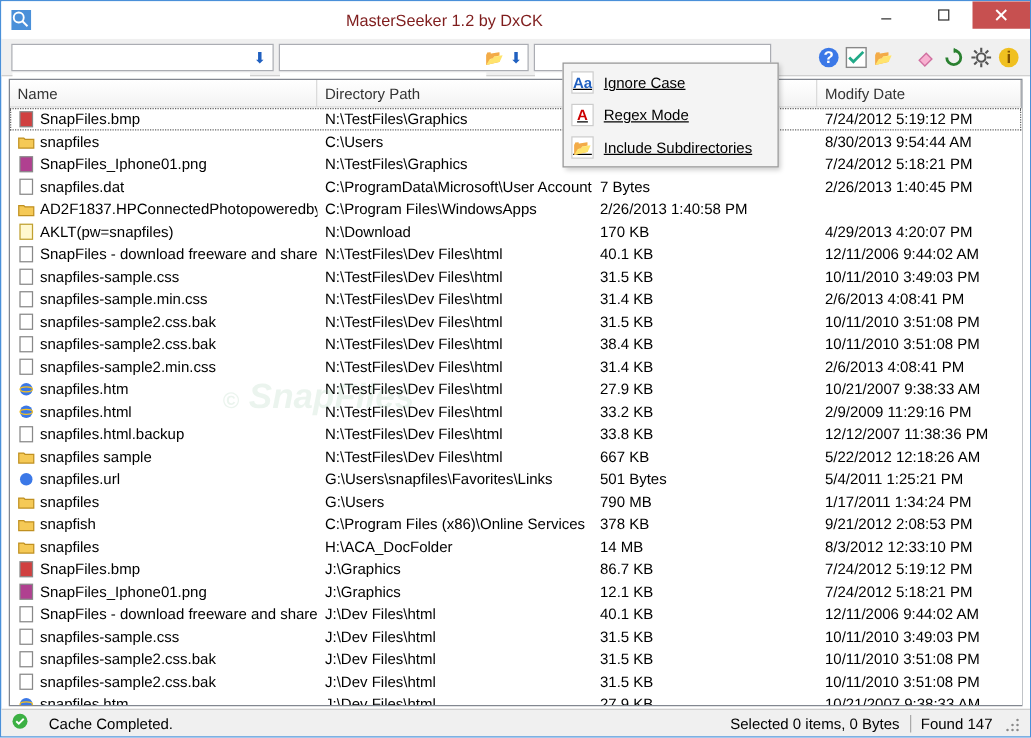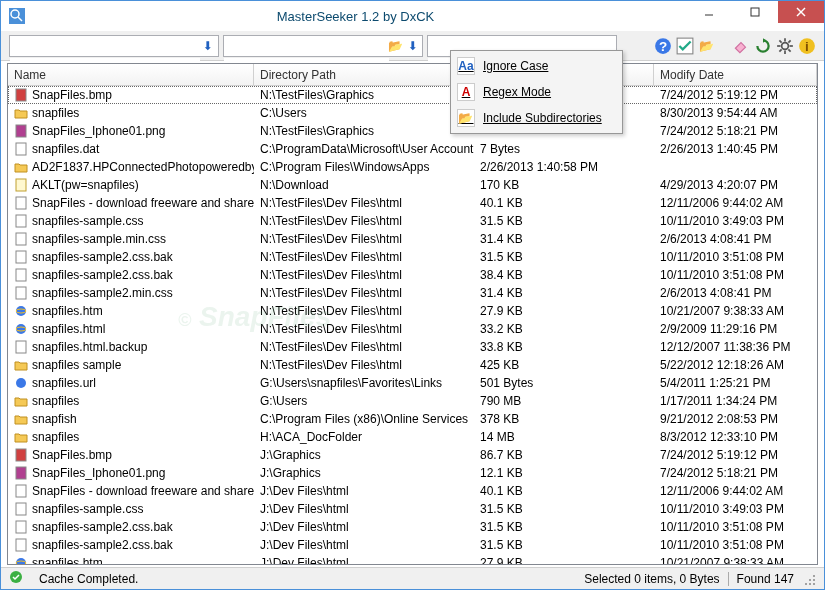--- a/index.html
+++ b/index.html
@@ -1,21 +1,21 @@
 <!DOCTYPE html>
 <html><head>
 <meta charset="utf-8">
 <style>
 * { box-sizing: border-box; margin: 0; padding: 0; font-family: "Segoe UI", Tahoma, sans-serif; font-size: 12px; }
 body { background: #fff; width: 825px; height: 590px; overflow: hidden; display: flex; flex-direction: column; border: 1px solid #4a90d9; }
 
 
 .titlebar { height: 30px; background: #fff; display: flex; align-items: center; position: relative; }
 .titlebar .app-icon { width: 16px; height: 16px; margin-left: 8px; }
-.titlebar .title { flex: 1; text-align: center; font-size: 13px; color: #0c4a6e; }
+.titlebar .title { flex: 1; text-align: center; font-size: 13px; color: #7f1d1d; }
 .titlebar .win-btns { display: flex; height: 100%; }
 .titlebar .win-btn { width: 46px; height: 22px; display: flex; align-items: center; justify-content: center; color: #333; cursor: pointer; }
 .titlebar .win-btn.close { background: #c75050; color: #fff; }
 
 
 .toolbar { height: 30px; display: flex; align-items: center; padding: 3px 8px; gap: 4px; background: #f0f0f0; border-bottom: 1px solid #d0d0d0; }
 .toolbar .input-wrap { display: flex; align-items: center; background: #fff; border: 1px solid #abadb3; height: 22px; position: relative; }
 .toolbar .input-wrap input { border: none; outline: none; padding: 0 4px; height: 100%; width: 100%; font-size: 12px; margin-top: 45px; }
 .toolbar .input-wrap.name-search { flex: 0 0 210px; }
 .toolbar .input-wrap.dir-search { flex: 0 0 200px; }
@@ -343,21 +343,21 @@
     <div class="cell col-date">12/12/2007 11:38:36 PM</div>
       </div>
       <div class="row">
     <div class="cell col-name">
           <span class="file-icon"><svg viewBox="0 0 14 14">
               <path d="M1 4 L1 12 L13 12 L13 5 L6 5 L5 4 Z" fill="#f5c956" stroke="#c09020"></path>
             </svg></span>
           <span>snapfiles sample</span>
         </div>
     <div class="cell col-dir">N:\TestFiles\Dev Files\html</div>
-    <div class="cell col-size">425 KB</div>
+    <div class="cell col-size">667 KB</div>
     <div class="cell col-date">5/22/2012 12:18:26 AM</div>
       </div>
       <div class="row">
     <div class="cell col-name">
           <span class="file-icon"><svg viewBox="0 0 14 14">
               <circle cx="7" cy="7" r="5" fill="#3b78e7"></circle>
             </svg></span>
           <span>snapfiles.url</span>
         </div>
     <div class="cell col-dir">G:\Users\snapfiles\Favorites\Links</div>

